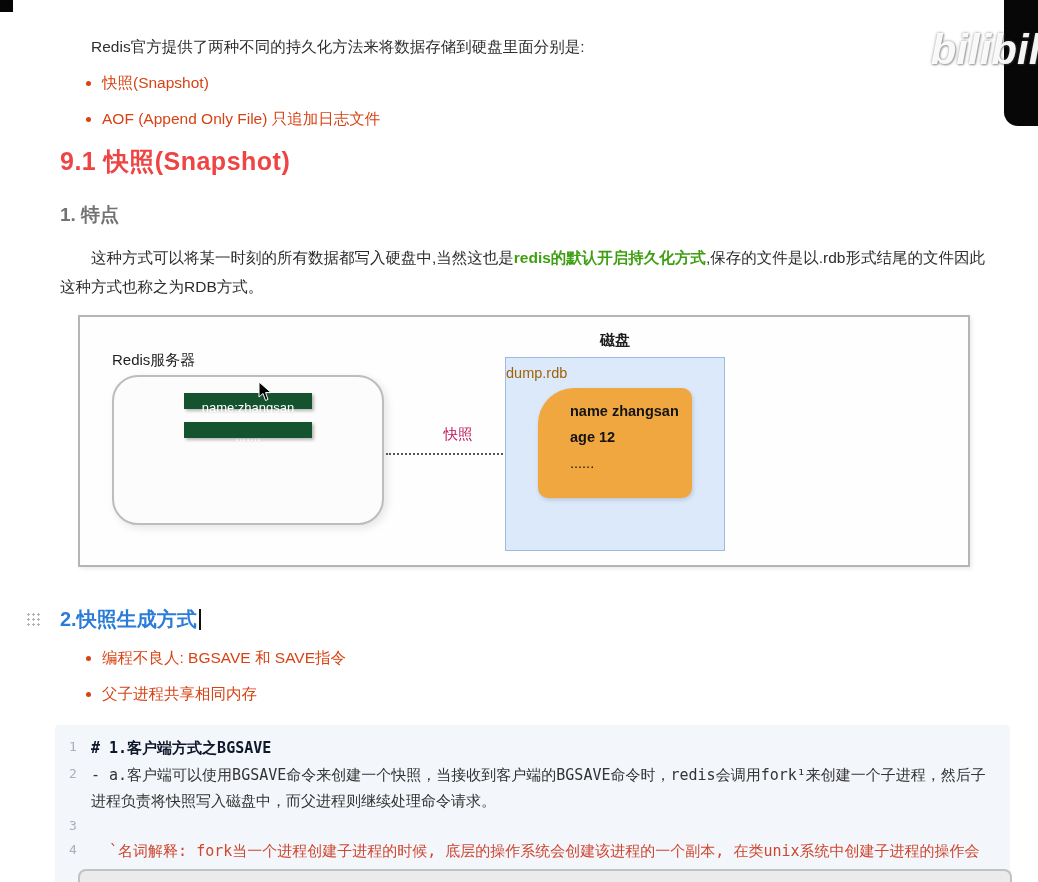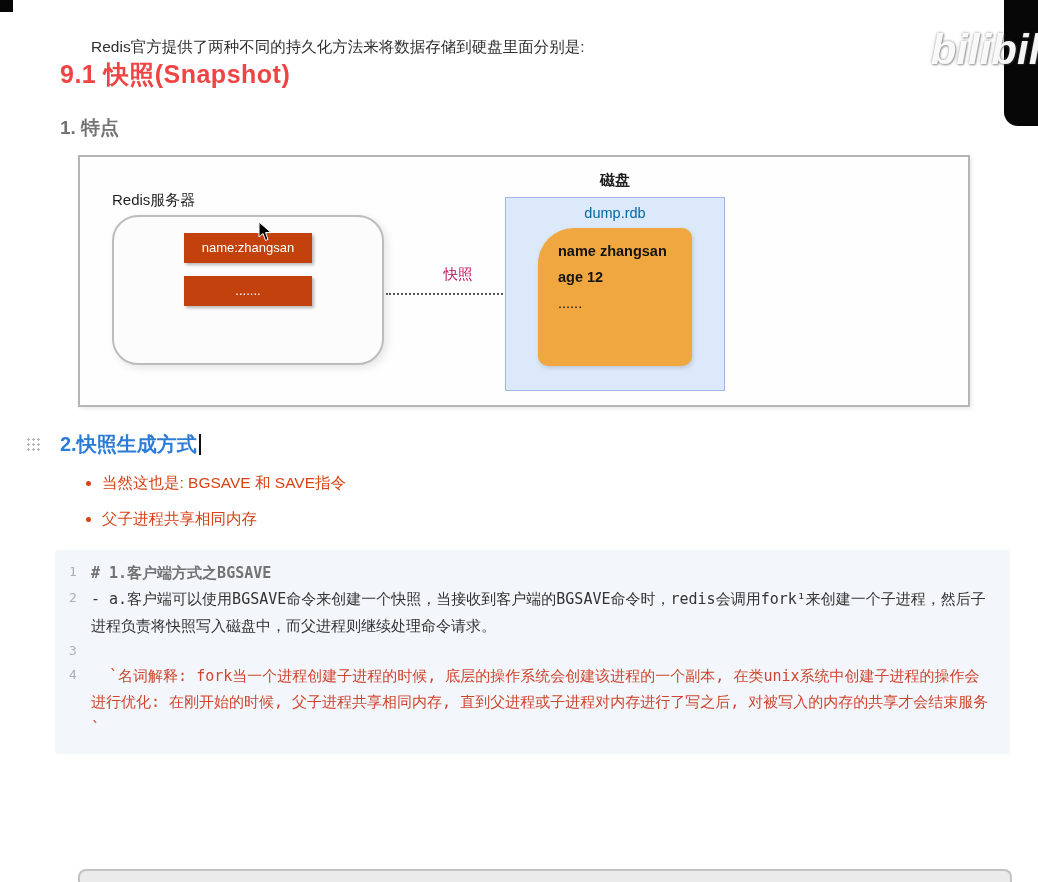--- a/index.html
+++ b/index.html
@@ -31,67 +31,67 @@
     font-size:15px; font-weight:bold; color:#1e1e1e; }
   .dg-server-label { position:absolute; left:32px; top:34px; width:272px; text-align:left;
     font-size:15px; color:#1e1e1e; }
   .server-box {
     position:absolute; left:32px; top:58px; width:272px; height:150px;
     background:#fcfcfc; border:2px solid #bdbdbd; border-radius:26px;
     box-shadow:3px 3px 8px rgba(0,0,0,0.10);
     display:flex; flex-direction:column; align-items:center; padding-top:16px; gap:13px;
   }
   .kv-row {
-    width:128px; height:30px; background:#c2410c; color:#ffffff;
+    width:128px; height:16px; background:#14532d; color:#ffffff;
     font-size:13px; text-align:center; line-height:30px;
     box-shadow:2px 2px 3px rgba(0,0,0,0.28);
   }
   .connector { position:absolute; left:306px; top:136px; width:144px; border-top:2px dotted #555; }
   .connector::after {
     content:""; position:absolute; right:-4px; top:-6px;
     border-left:9px solid #222; border-top:5px solid transparent; border-bottom:5px solid transparent;
   }
   .arrow-label { position:absolute; left:338px; top:108px; width:80px; text-align:center;
     font-size:14.5px; color:#be185d; }
   .disk-box {
     position:absolute; left:425px; top:40px; width:220px; height:194px;
     background:#dbe9fb; border:1px solid #9fbadf;
   }
-  .dump-name { margin-top:7px; text-align:center; font-size:14.5px; color:#0369a1; }
+  .dump-name { margin-top:7px; text-align:left; font-size:14.5px; color:#a16207; }
   .rdb-shape {
-    margin:7px auto 0; width:154px; height:138px;
+    margin:7px auto 0; width:154px; height:110px;
     background:#f1a73f; border-radius:36px 10px 10px 10px;
     box-shadow:1px 2px 4px rgba(0,0,0,0.15);
-    padding:15px 0 0 20px;
+    padding:15px 0 0 32px;
   }
   .rdb-row { font-size:14.5px; font-weight:600; color:#141414; margin-bottom:10px; }
   .rdb-row.dots { font-weight:400; }
   .mouse-cursor { position:absolute; left:178px; top:64px; }
 
   
-  .h3-wrap { position:relative; margin-top:24px; }
+  .h3-wrap { position:relative; margin-top:39px; }
   .block-handle {
     position:absolute; left:-34px; top:6px; width:14px; height:14px;
     background-image:radial-gradient(#9aa0a6 1.2px, transparent 1.4px);
     background-size:5px 5px; opacity:0.8;
   }
   h3.sub2 { font-size:20px; font-weight:bold; color:#2b7cd9; display:inline-block; }
   .caret { display:inline-block; width:2px; height:21px; background:#111;
     vertical-align:-4px; margin-left:2px; }
 
   
   .code {
     margin:20px 0 0 -5px; width:955px; background:#f3f6fa; border-radius:4px;
     padding:10px 16px 12px 0;
     font-family:"DejaVu Sans Mono", monospace;
   }
   .code-row { display:flex; }
   .code-row .ln { flex:0 0 36px; text-align:center; color:#a9b0b8; font-size:13px; padding-top:4px; }
   .code-row .ct { flex:1; font-size:15px; line-height:1.75; white-space:pre-wrap; }
-  .code-row .ct.blue { color:#737373; font-weight:bold; }
+  .code-row .ct.blue { color:#0f172a; font-weight:bold; }
   .code-row .ct.dark { color:#333333; }
   .code-row .ct.red { color:#cf4630; }
   .code-row .ct.empty { min-height:24px; }
 
   
   .corner-tl { position:absolute; left:0; top:0; width:13px; height:12px; background:#060606; }
   .corner-tr { position:absolute; right:0; top:0; width:34px; height:126px; background:#070707;
     border-bottom-left-radius:14px; }
   .watermark {
     position:absolute; top:36px; right:96px; font-size:34px; font-weight:bold; font-style:italic;
@@ -112,25 +112,30 @@
 </style>
 </head>
 <body>
 
 <div class="page">
 
   <div class="content">
 
     <p class="intro">Redis官方提供了两种不同的持久化方法来将数据存储到硬盘里面分别是:</p>
 
+    <ul class="red-list">
+      <li>快照(Snapshot)</li>
+      <li>AOF (Append Only File) 只追加日志文件</li>
+    </ul>
 
     <h2 class="sec">9.1 快照(Snapshot)</h2>
 
     <h3 class="sub">1. 特点</h3>
 
+    <p class="feature"><span>这种方式可以将某一时刻的所有数据都写入硬盘中,当然这也是</span><span class="hl-green">redis的默认开启持久化方式</span><span>,保存的文件是以.rdb形式结尾的文件因此这种方式也称之为RDB方式。</span></p>
 
     <div class="diagram">
       <div class="dg-disk-label">磁盘</div>
       <div class="dg-server-label">Redis服务器</div>
 
       <div class="server-box">
         <div class="kv-row">name:zhangsan</div>
         <div class="kv-row">.......</div>
       </div>
 
@@ -152,21 +157,21 @@
         </svg>
       </div>
     </div>
 
     <div class="h3-wrap">
       <span class="block-handle"></span>
       <h3 class="sub2">2.快照生成方式</h3><span class="caret"></span>
     </div>
 
     <ul class="red-list">
-      <li>当然这也是: BGSAVE 和 SAVE指令</li>
+      <li>编程不良人: BGSAVE 和 SAVE指令</li>
       <li>父子进程共享相同内存</li>
     </ul>
 
     <div class="code">
       <div class="code-row">
         <div class="ln">1</div>
         <div class="ct blue"># 1.客户端方式之BGSAVE</div>
       </div>
       <div class="code-row">
         <div class="ln">2</div>

